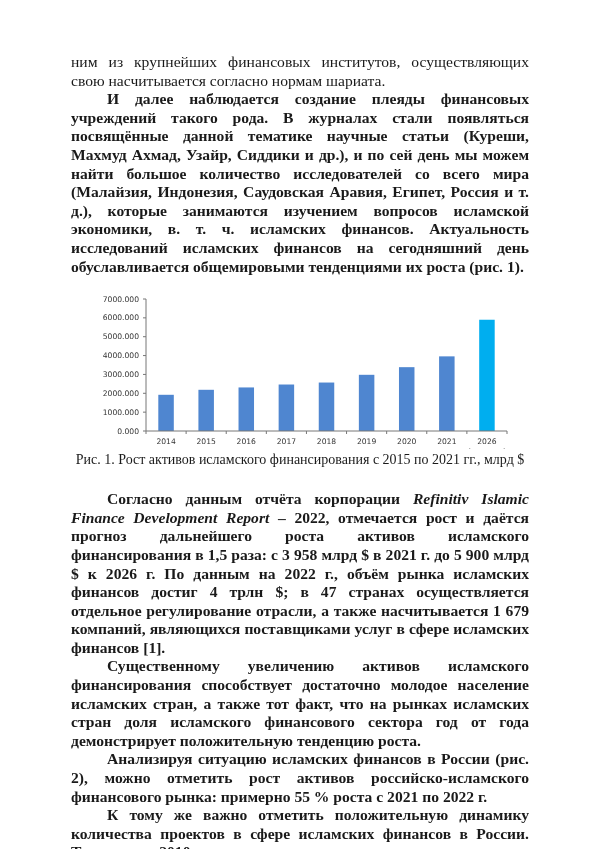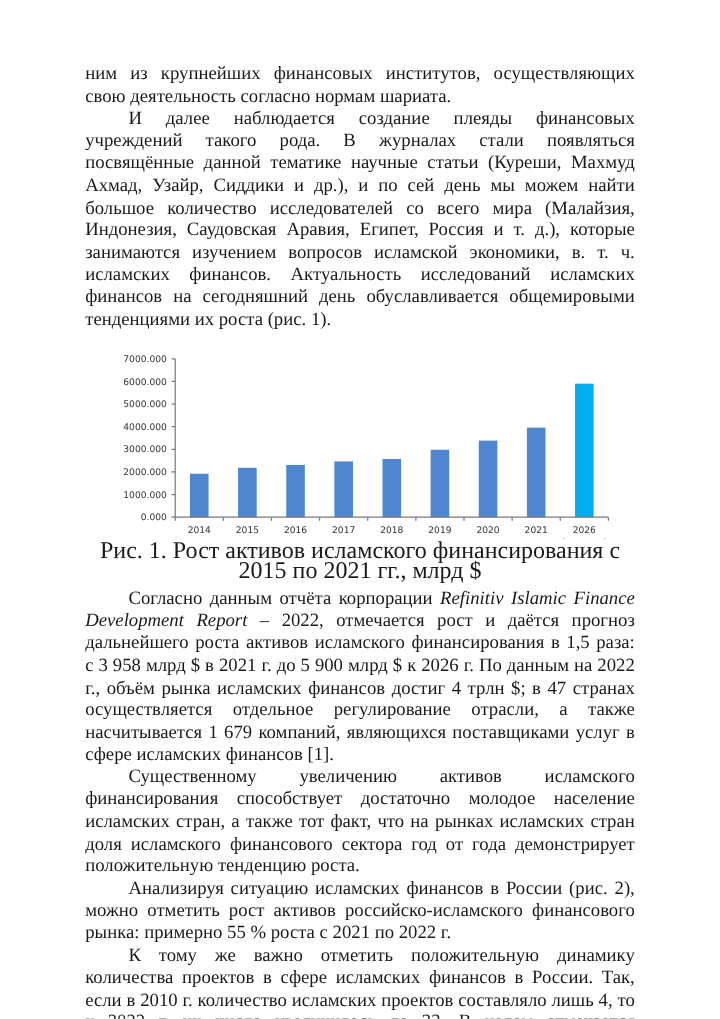--- a/index.html
+++ b/index.html
@@ -3,37 +3,37 @@
   <meta charset="utf-8">
   <style>
     html, body { margin: 0; padding: 0; background: #ffffff; }
     body { width: 600px; height: 849px; position: relative; overflow: hidden; }
     .page {
       position: absolute; left: 71px; top: 53px; width: 458px;
       font-family: "Liberation Serif", serif; font-size: 15.6px; line-height: 18.6px;
       color: #1a1a1a;
     }
     .p { margin: 0; text-align: justify; hyphens: manual; }
-    .ind { text-indent: 36px; }
+    .ind { text-indent: 36px; font-weight: bold; }
     .fig {
       position: relative; width: 458px; height: 175px; margin: 15px 0 0 0;
     }
     .chart-svg { position: absolute; left: 19px; top: 0; }
     .caption {
-      margin: 2px 0 0 0; text-align: center; font-size: 20px; line-height: 17px;
+      margin: 2px 0 0 0; text-align: center; font-size: 14px; line-height: 17px;
     }
     .after-fig { margin-top: 24px; }
     .ytick, .xtick { font-family: "DejaVu Sans", sans-serif; font-size: 7.6px; fill: #333; }
     em { font-style: italic; }
   </style>
 </head>
 <body>
 
 <div class="page">
-  <p class="p">ним из крупнейших финансовых институтов, осуществляющих свою деятельность согласно нормам шариата.</p>
+  <p class="p">ним из крупнейших финансовых институтов, осуществляющих свою насчитывается согласно нормам шариата.</p>
   <p class="p ind">И далее наблюдается создание плеяды финансовых учреждений такого рода. В журналах стали появляться посвящённые данной тематике научные статьи (Куреши, Махмуд Ахмад, Узайр, Сиддики и др.), и по сей день мы можем найти большое количество исследователей со всего мира (Малайзия, Индонезия, Саудовская Аравия, Египет, Россия и т. д.), которые занимаются изучением вопросов исламской экономики, в. т. ч. исламских финансов. Актуальность исследований исламских финансов на сегодняшний день обуславливается общемировыми тенденциями их роста (рис. 1).</p>
 
   <div class="fig">
     <svg class="chart-svg" width="420" height="158" viewBox="0 0 420 158" xmlns="http://www.w3.org/2000/svg">
       <g id="yaxis">
           <line x1="56" y1="8" x2="56" y2="140" stroke="#777" stroke-width="1"></line>
           <line x1="53" y1="140" x2="56" y2="140" stroke="#777" stroke-width="1"></line>
           <text x="49" y="142.6" text-anchor="end" class="ytick">0.000</text>
           <line x1="53" y1="121.14285714285714" x2="56" y2="121.14285714285714" stroke="#777" stroke-width="1"></line>
           <text x="49" y="123.74285714285713" text-anchor="end" class="ytick">1000.000</text>

